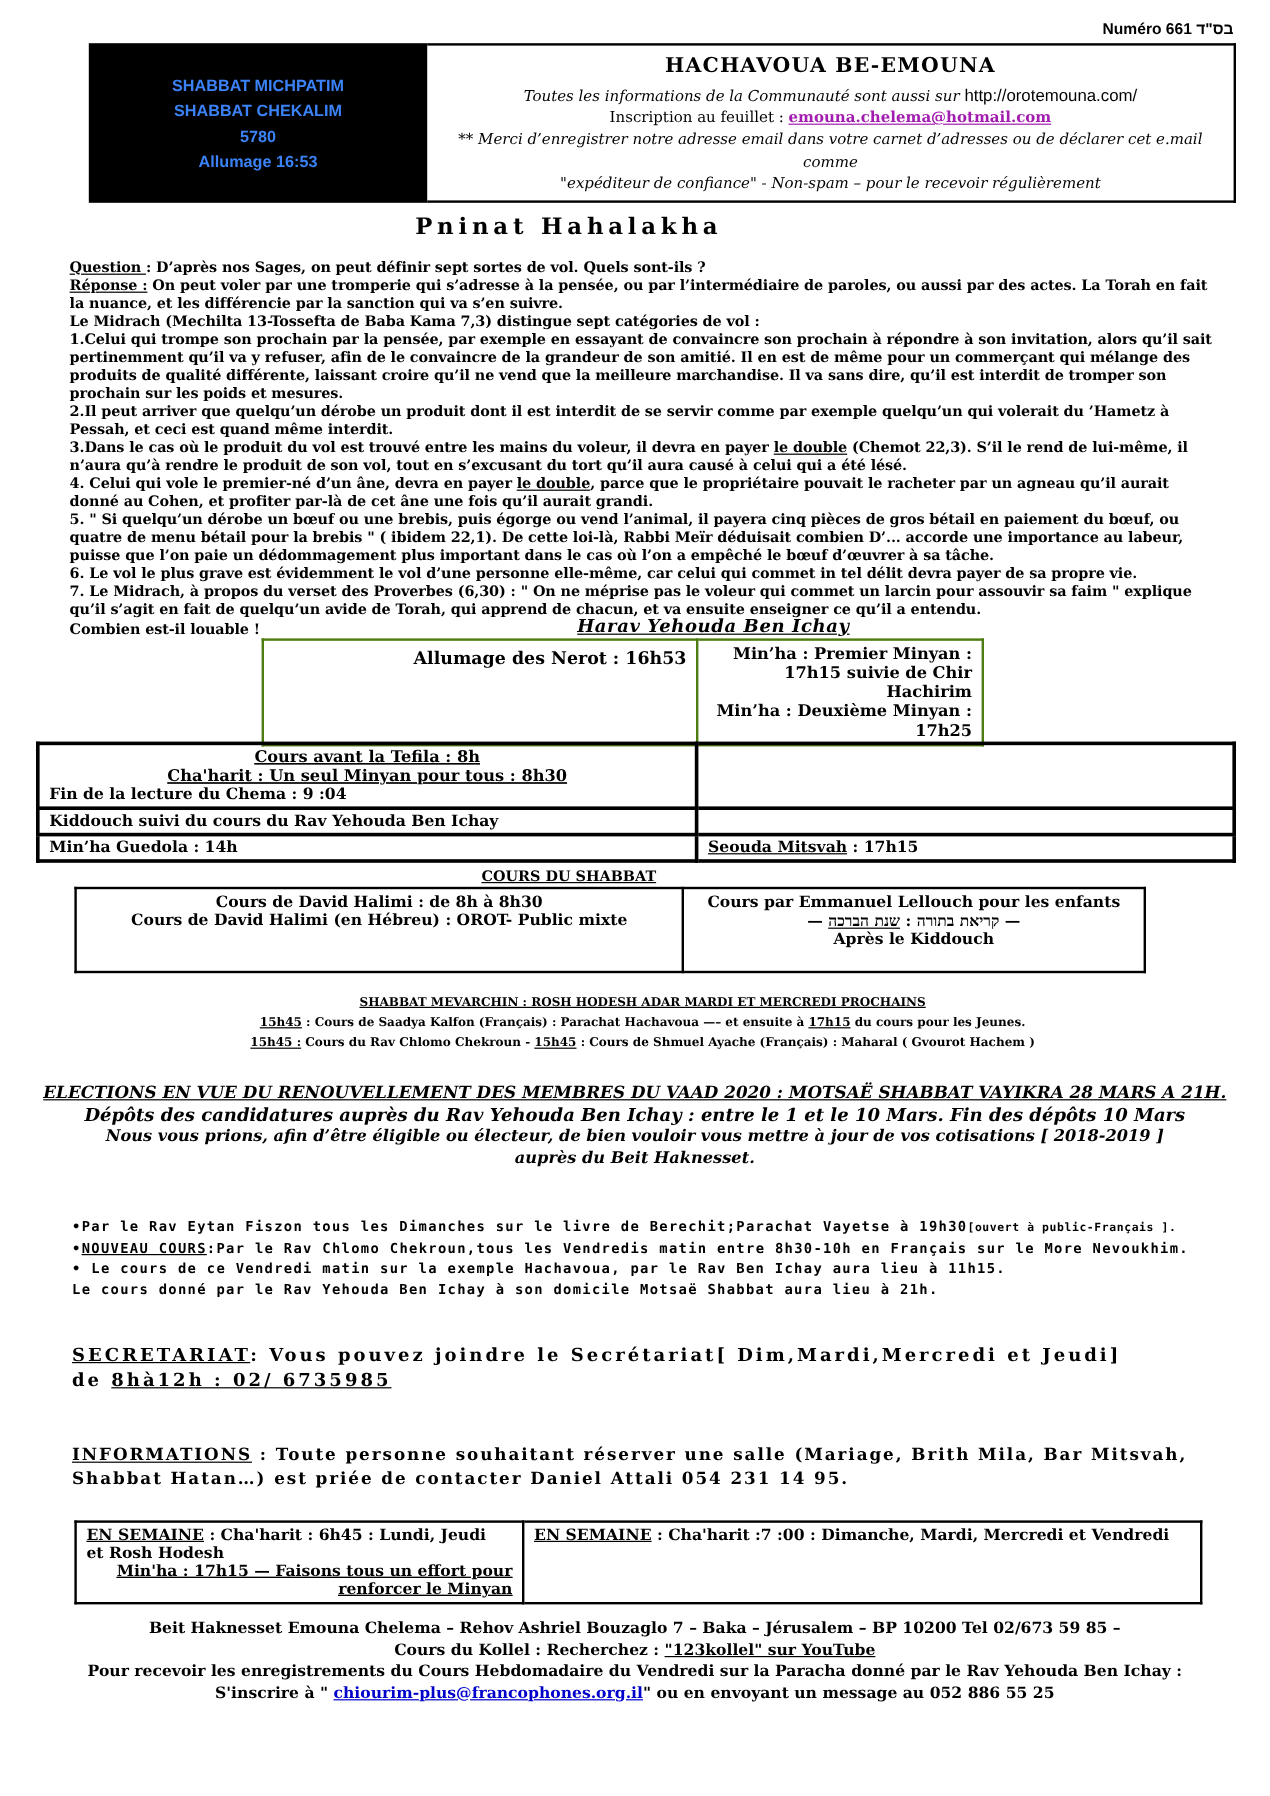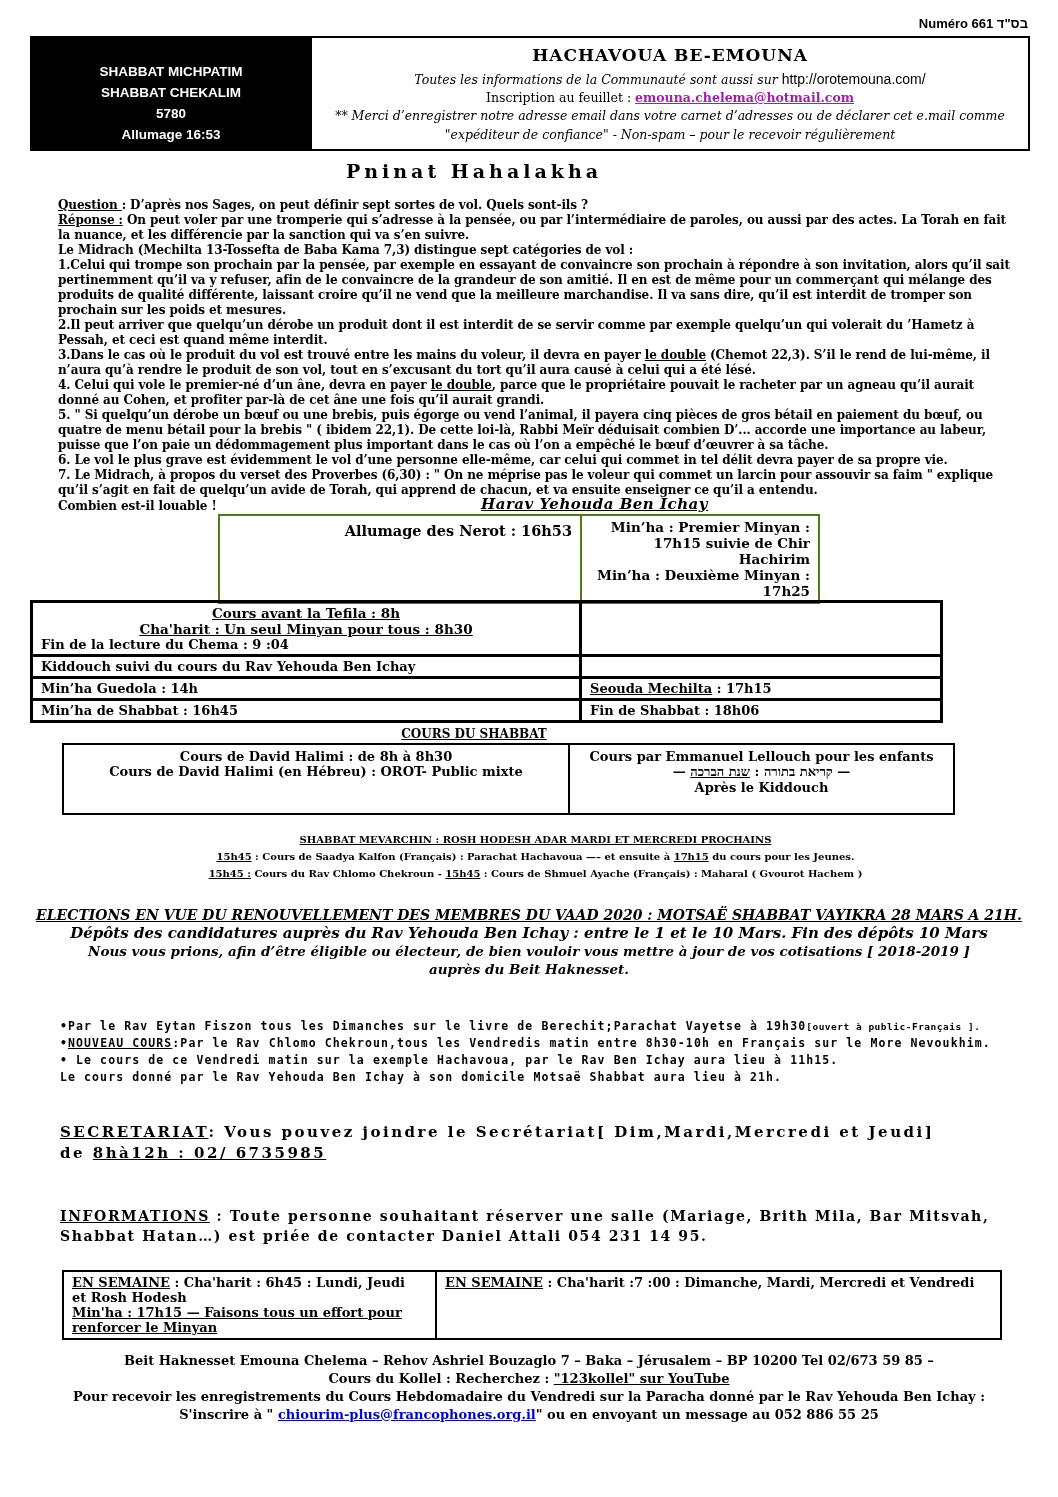--- a/index.html
+++ b/index.html
@@ -1,43 +1,43 @@
 <!DOCTYPE html>
 <html><head>
 <meta charset="utf-8">
 <style>
   html,body{margin:0;padding:0;background:#fff;}
   .page{position:relative;width:1058px;height:1497px;background:#ffffff;color:#000;
         font-family:"DejaVu Serif",serif;overflow:hidden;}
   .numero{padding:16px 30px 0 0;text-align:right;font-family:"Liberation Sans",sans-serif;
           font-weight:bold;font-size:13px;}
   .masthead{display:flex;margin:5px 28px 0 30px;}
-  .black-box{background:#000;color:#ffffff;width:282px;min-height:115px;text-align:center;
+  .black-box{background:#000;color:#3b82f6;width:282px;min-height:115px;text-align:center;
              font-family:"Liberation Sans",sans-serif;font-weight:bold;font-size:13.5px;
-             line-height:1.55;padding-top:26px;box-sizing:border-box;}
+             line-height:1.55;padding-top:26px;box-sizing:border-box;margin-left:44px;}
   .mast-right{flex:1;border:2px solid #000;border-left:none;text-align:center;
               padding:7px 10px 5px 10px;box-sizing:border-box;}
   .mast-title{font-weight:bold;font-size:17px;letter-spacing:1px;margin-bottom:4px;}
   .mast-line{font-size:12.5px;line-height:1.45;}
   .ital{font-style:italic;}
   .mast-url{font-style:normal;font-family:"Liberation Sans",sans-serif;font-size:14px;}
   .email-link{color:#a21caf;text-decoration:underline;font-weight:bold;font-size:12.5px;}
   .art-title{text-align:center;padding-right:110px;margin-top:9px;font-weight:bold;
              font-size:19px;letter-spacing:4px;}
   .body-col{margin:16px 46px 0 58px;font-size:12px;line-height:15px;font-weight:bold;
             letter-spacing:-0.1px;}
   .closing{position:relative;margin-top:1px;}
   .sig{position:absolute;left:423px;top:-2px;font-weight:bold;font-style:italic;
        text-decoration:underline;font-size:15px;letter-spacing:0.5px;}
   table{border-collapse:collapse;}
   td{vertical-align:top;}
   .t-allumage{margin-left:218px;width:602px;}
   .t-allumage td{border:2px solid #4d7c0f;font-weight:bold;font-size:13.5px;padding:3px 8px;text-align:right;}
   .t-allumage .a-left{width:338px;font-size:14.5px;padding-top:6px;padding-left:14px;}
-  .t-horaires{margin-left:30px;width:913px;margin-top:-4px;}
+  .t-horaires{margin-left:30px;width:1000px;margin-top:-4px;}
   .t-horaires td{border:3px solid #000;font-weight:bold;font-size:13px;padding:2px 8px;}
   .t-horaires .h-left{width:530px;}
   .cu{text-decoration:underline;text-align:center;font-size:13.5px;}
   .cours-label{text-align:center;padding-right:110px;font-weight:bold;font-size:12px;
                text-decoration:underline;margin-top:4px;}
   .t-cours{margin-left:62px;width:893px;margin-top:2px;}
   .t-cours td{border:2px solid #000;font-weight:bold;font-size:13px;padding:4px 8px 18px 8px;
               text-align:center;}
   .t-cours .c-left{width:488px;}
   .center-block{text-align:center;font-weight:bold;}
@@ -49,21 +49,21 @@
   .prog-title{font-weight:bold;font-size:15.5px;letter-spacing:2px;text-decoration:underline;}
   .prog-line{font-family:"DejaVu Sans Mono",monospace;font-weight:bold;font-size:11.5px;
              letter-spacing:1.1px;line-height:17px;}
   .secretariat{margin:36px 40px 0 60px;font-weight:bold;font-size:15px;letter-spacing:2.5px;
                line-height:21px;}
   .informations{margin:42px 40px 0 60px;font-weight:bold;font-size:14px;letter-spacing:1.6px;
                 line-height:20px;}
   .t-semaine{margin-left:62px;width:940px;margin-top:24px;}
   .t-semaine td{border:2px solid #000;font-weight:bold;font-size:13px;padding:3px 8px;}
   .t-semaine .s-left{width:355px;}
-  .s-center{text-align:left;text-decoration:underline;}
+  .s-center{text-align:right;text-decoration:underline;}
   .footer{margin-top:12px;text-align:center;font-weight:bold;font-size:13px;line-height:18px;}
   .u{text-decoration:underline;}
   .small-seg{font-size:9.5px;letter-spacing:0.5px;}
 </style>
 </head>
 <body>
 
 <div class="page">
 
   <div class="numero">Numéro 661 בס"ד</div>
@@ -128,25 +128,21 @@
         <div><span>Fin de la lecture du Chema : 9 :04</span></div>
       </td>
       <td></td>
     </tr>
     <tr>
       <td><span>Kiddouch suivi du cours du Rav Yehouda Ben Ichay</span></td>
       <td></td>
     </tr>
     <tr>
       <td><span>Min’ha Guedola : 14h</span></td>
-      <td><span class="u">Seouda Mechilta</span><span> : 17h15</span></td>
-    </tr>
-    <tr>
-      <td><span>Min’ha de Shabbat : 16h45</span></td>
-      <td><span>Fin de Shabbat : 18h06</span></td>
+      <td><span class="u">Seouda Mitsvah</span><span> : 17h15</span></td>
     </tr>
   </tbody>
     </table>
 
   <div class="cours-label">COURS DU SHABBAT</div>
 
   <table class="t-cours">
     <tbody>
         <tr>
       <td class="c-left">

